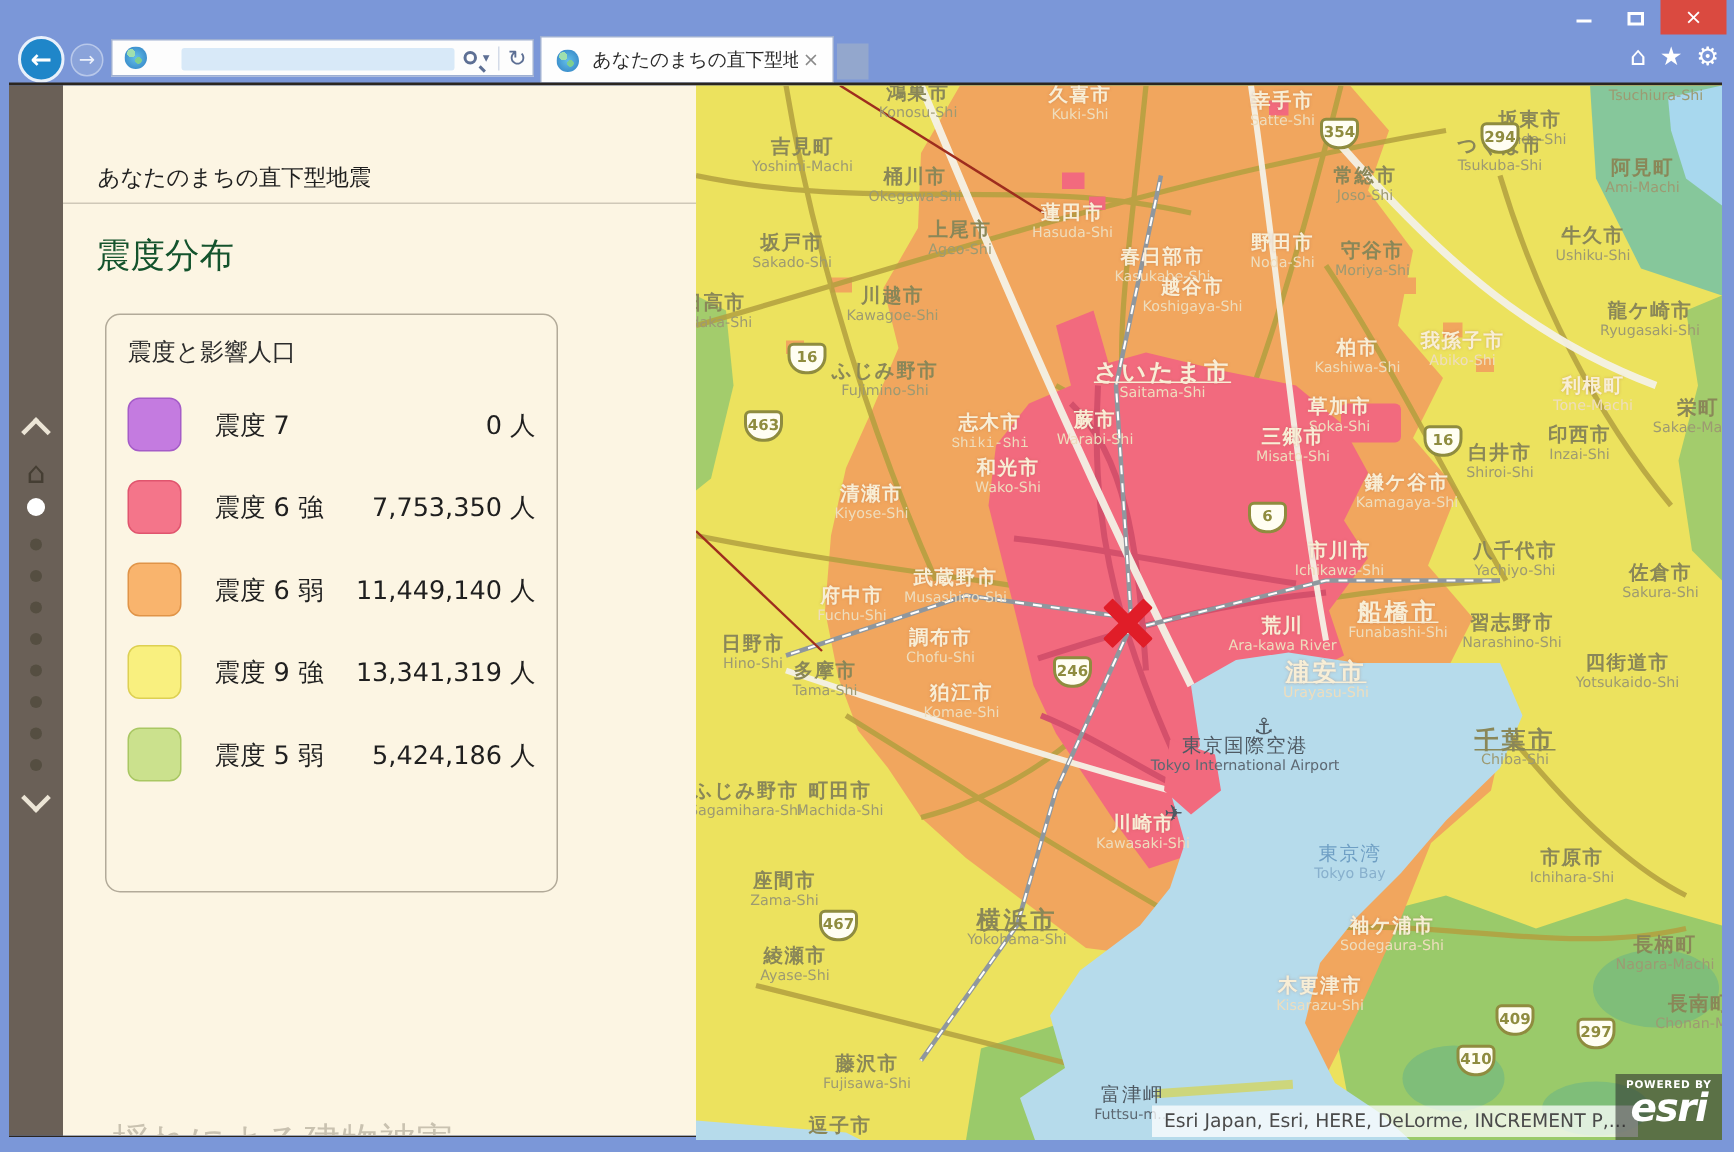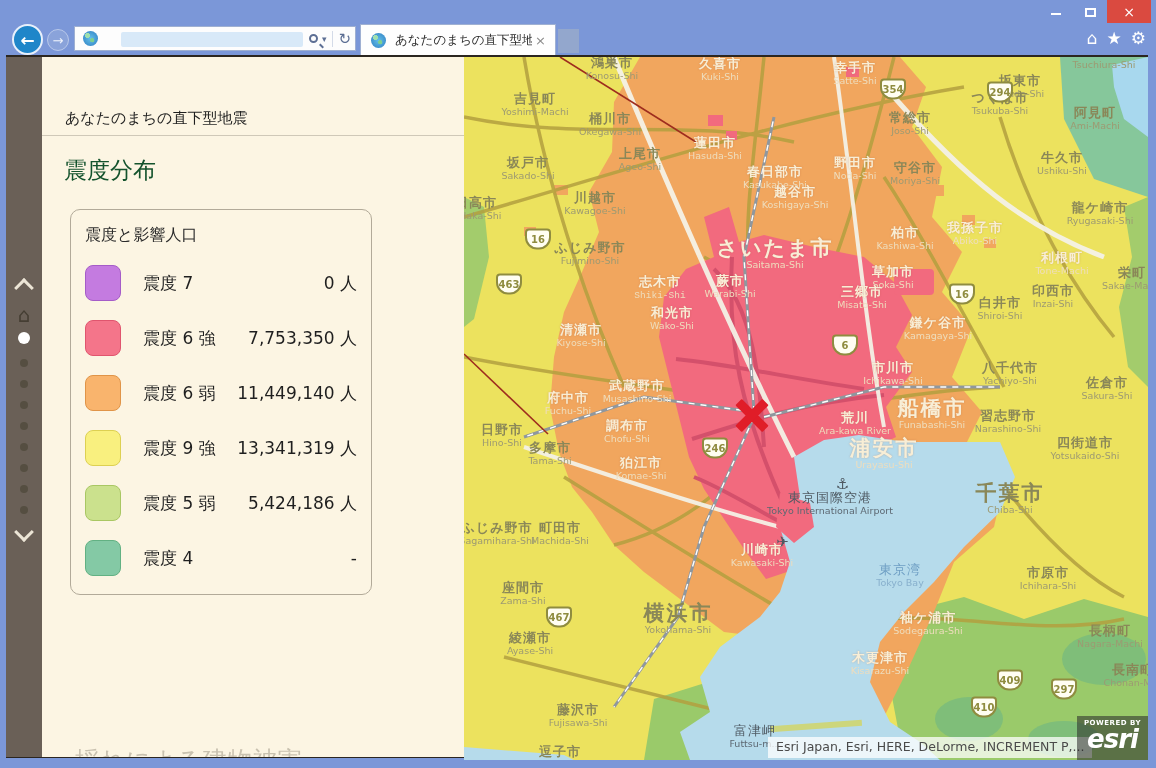--- a/index.html
+++ b/index.html
@@ -61,21 +61,21 @@
   .legend-value { flex:1; text-align:right; font-size:17px; color:#1f1f1f; white-space:nowrap; }
   .partial-heading { position:absolute; left:33px; bottom:0; height:13px; overflow:hidden; font-size:25px; color:#b9b1a0; opacity:.75; }
 
   
   .map { position:relative; width:684px; height:703px; overflow:hidden; background:#ece25e; flex:1; }
   .map svg { position:absolute; left:0; top:0; }
   .labels-layer { position:absolute; left:0; top:0; width:100%; height:100%; }
   .map-label { position:absolute; transform:translate(-50%,-50%); text-align:center; white-space:nowrap; line-height:1.15; pointer-events:none; }
   .map-label .jp { display:block; font-size:13px; font-weight:bold; letter-spacing:1px; }
   .map-label .en { display:block; font-size:9.5px; }
-  .map-label.big .jp { font-size:21px; letter-spacing:2px; }
+  .map-label.big .jp { font-size:16px; letter-spacing:2px;text-decoration:underline; }
   .map-label.olive .jp { color:#8a8758; } .map-label.olive .en { color:#9d9a72; }
   .map-label.cream .jp { color:#f8eed6; text-shadow:0 0 2px rgba(160,90,60,.35); } .map-label.cream .en { color:#eeddbd; }
   .map-label.blue .jp { color:#6f9fc4; font-weight:normal; } .map-label.blue .en { color:#88b0cd; }
   .map-label.dark .jp { color:#4f5a63; font-weight:normal; } .map-label.dark .en { color:#5d6872; }
   .map-label.icon .jp { font-size:15px; font-weight:normal; color:#4f5a63; }
   .shield { position:absolute; transform:translate(-50%,-50%); width:26px; height:21px; background:#fffef2; border:2px solid #8f8c3f; border-radius:4px 4px 12px 12px; color:#8f8c3f; font-size:10px; font-weight:bold; display:flex; align-items:center; justify-content:center; pointer-events:none; }
   .epicenter { position:absolute; width:42px; height:42px; transform:translate(-50%,-50%); pointer-events:none; }
   .epicenter i { position:absolute; left:2px; top:17px; width:38px; height:9px; background:#e01d28; border-radius:1px; }
   .epicenter i:first-child { transform:rotate(45deg); } .epicenter i:last-child { transform:rotate(-45deg); }
   .attribution { position:absolute; left:304px; top:680px; height:21px; background:rgba(255,255,255,.75); color:#4a4a4a; font-size:12.5px; padding:2px 8px; white-space:nowrap; }
@@ -173,25 +173,20 @@
       <div class="legend-row">
         <span class="swatch" style="background-color: rgb(249, 240, 127); border-color: rgb(221, 208, 82);"></span>
         <span class="legend-label">震度 9 強</span>
         <span class="legend-value">13,341,319 人</span>
       </div>
       <div class="legend-row">
         <span class="swatch" style="background-color: rgb(203, 225, 141); border-color: rgb(169, 199, 99);"></span>
         <span class="legend-label">震度 5 弱</span>
         <span class="legend-value">5,424,186 人</span>
       </div>
-      <div class="legend-row">
-        <span class="swatch" style="background-color: rgb(132, 201, 165); border-color: rgb(98, 177, 131);"></span>
-        <span class="legend-label">震度 4</span>
-        <span class="legend-value">-</span>
-      </div>
     </div>
 
     <div class="partial-heading">揺れによる建物被害</div>
   </div>
 
   <div class="map">
     <svg width="684" height="703" viewBox="0 0 684 703">
 
       <rect x="0" y="0" width="684" height="703" fill="#ece25e"></rect>
 

